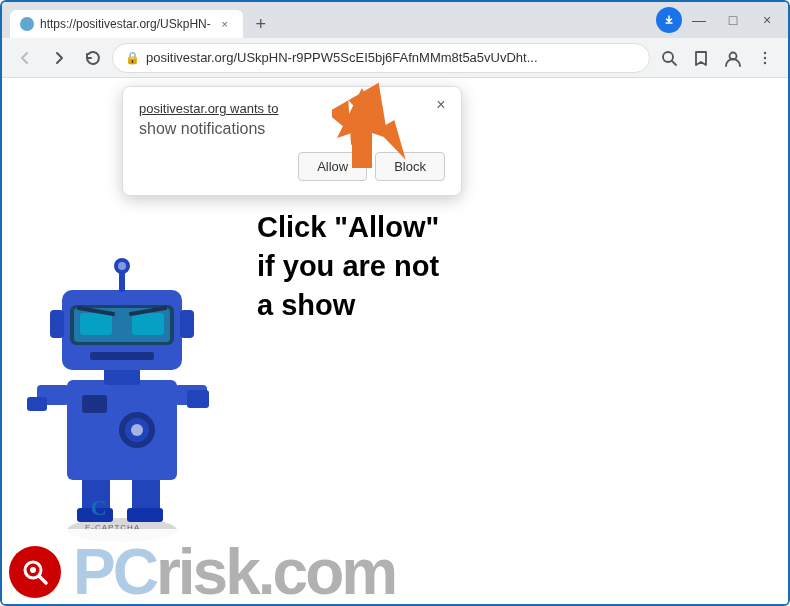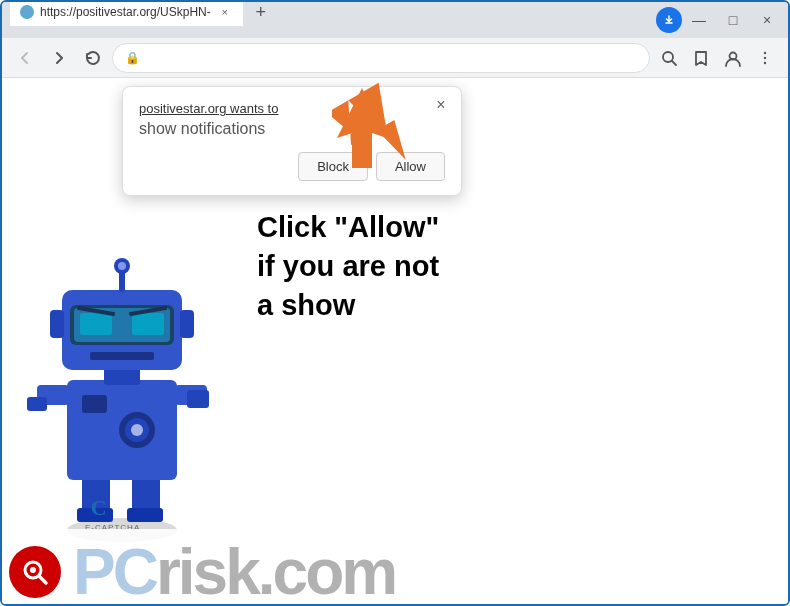--- a/index.html
+++ b/index.html
@@ -21,21 +21,21 @@
       display: flex;
       flex-direction: column;
     }
 
     
     .title-bar {
       background: #dee1e6;
       height: 36px;
       display: flex;
       align-items: center;
-      padding: 12px 8px;
+      padding: 0 8px;
       gap: 4px;
     }
 
     .tab-area {
       display: flex;
       align-items: flex-end;
       flex: 1;
       height: 100%;
     }
 
@@ -344,20 +344,21 @@
         </svg>
     </div>
     <div class="nav-btn">
       <svg width="18" height="18" viewBox="0 0 18 18">
           <path d="M3 9a6 6 0 1 0 1.5-4" stroke="#555" stroke-width="2" fill="none" stroke-linecap="round"></path>
           <path d="M3 5v4h4" stroke="#555" stroke-width="2" fill="none" stroke-linecap="round" stroke-linejoin="round"></path>
         </svg>
     </div>
     <div class="address-bar">
       <span class="lock-icon">🔒</span>
+      <span class="address-text">positivestar.org/USkpHN-r9PPW5ScEI5bj6FAfnMMm8t5a5vUvDht...</span>
     </div>
     <div class="toolbar-icons">
       <div class="toolbar-icon-btn">
         <svg width="18" height="18" viewBox="0 0 18 18">
             <circle cx="8" cy="8" r="5" stroke="#555" stroke-width="1.8" fill="none"></circle>
             <line x1="12" y1="12" x2="16" y2="16" stroke="#555" stroke-width="1.8" stroke-linecap="round"></line>
           </svg>
       </div>
       <div class="toolbar-icon-btn">
         <svg width="18" height="18" viewBox="0 0 18 18">
@@ -380,22 +381,22 @@
     </div>
   </div>
 
   <div class="page-content">
 
     <div class="notification-popup">
       <div class="popup-close">×</div>
       <div class="popup-title">positivestar.org wants to</div>
       <div class="popup-subtitle">show notifications</div>
       <div class="popup-buttons">
+        <button class="popup-btn">Allow</button>
         <button class="popup-btn">Block</button>
-        <button class="popup-btn">Allow</button>
       </div>
     </div>
 
     <div class="question-marks">
       <svg width="80" height="70" viewBox="0 0 80 70">
 
         <rect x="2" y="0" width="8" height="8" fill="#aaa"></rect>
         <rect x="10" y="0" width="8" height="8" fill="#aaa"></rect>
         <rect x="18" y="0" width="8" height="8" fill="#aaa"></rect>
         <rect x="0" y="8" width="8" height="8" fill="#aaa"></rect>

